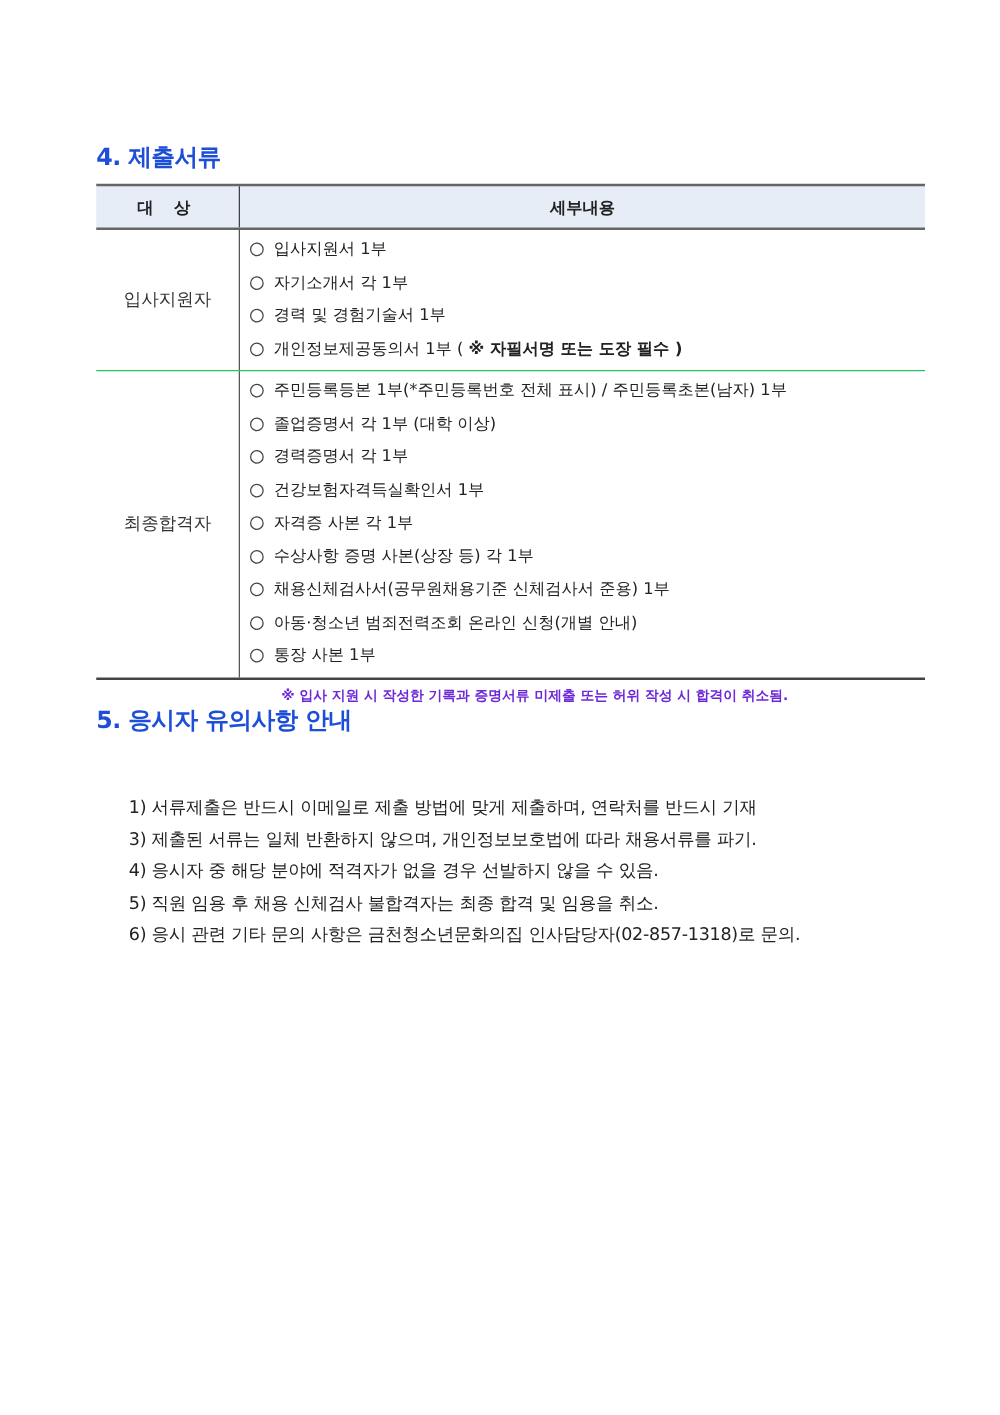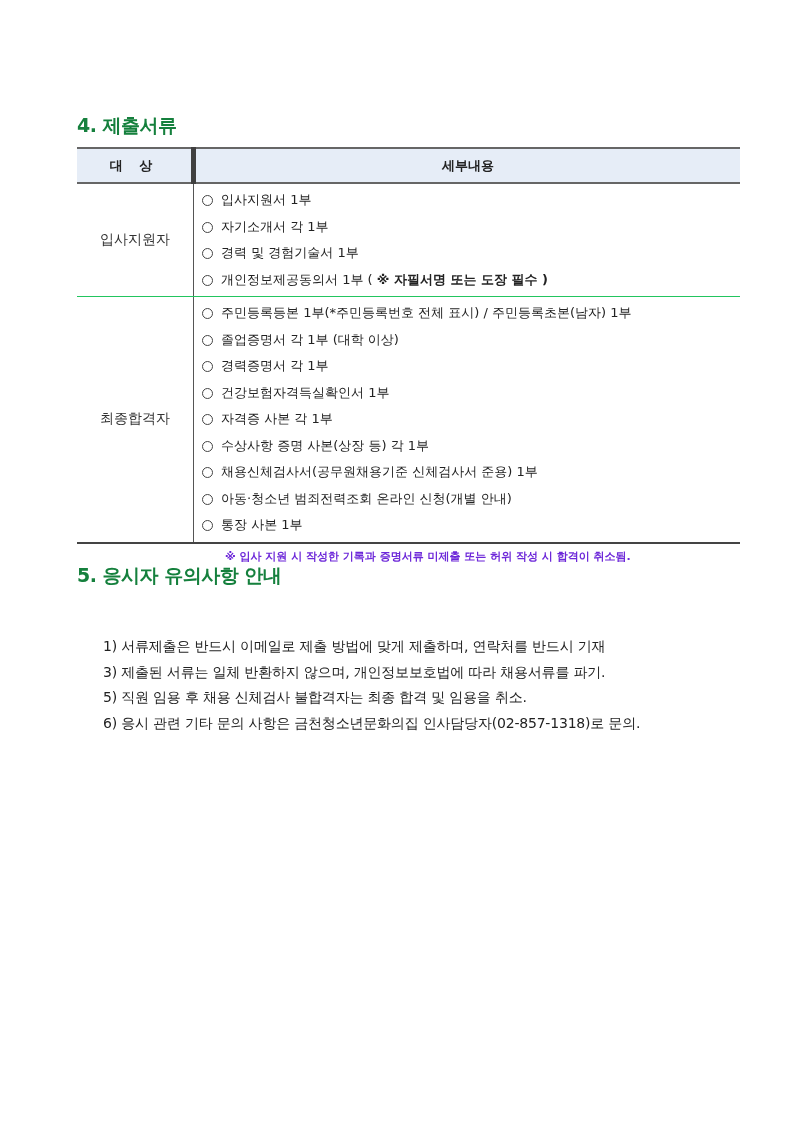--- a/index.html
+++ b/index.html
@@ -3,38 +3,38 @@
 <meta charset="utf-8">
 <style>
   html, body { margin: 0; padding: 0; background: #ffffff; }
   body {
     width: 800px; height: 1132px; position: relative; overflow: hidden;
     font-family: "DejaVu Sans", "Liberation Sans", sans-serif;
     color: #1a1a1a;
   }
   .section-title {
     position: absolute; left: 77px;
-    font-size: 19px; font-weight: bold; color: #15803d;
+    font-size: 19px; font-weight: bold; color: #1d4ed8;
     letter-spacing: -0.5px;
   }
   #s4-title { top: 113px; }
   #s5-title { top: 563px; }
 
   table.docs {
     position: absolute; left: 77px; top: 147px;
     width: 663px; border-collapse: collapse;
     font-size: 13px;
   }
   table.docs th {
     background: #e6edf7; height: 33px;
     font-weight: bold; font-size: 13px; color: #222;
     border-top: 2px solid #666; border-bottom: 2px solid #666;
     padding: 0;
   }
-  table.docs th.col-target { width: 114px; border-right: 5px solid #404040; letter-spacing: 6px; }
+  table.docs th.col-target { width: 114px; border-right: 1px solid #404040; letter-spacing: 6px; }
   table.docs td { padding: 0; vertical-align: middle; }
   table.docs td.target {
     width: 114px; text-align: center; border-right: 1px solid #555;
     font-size: 14px; color: #333;
   }
   table.docs tr.row-a td { border-bottom: 1px solid #22c55e; }
   table.docs tr.row-b td { border-bottom: 2px solid #444; }
   ul.items { list-style: none; margin: 0; padding: 3px 0 3px 8px; }
   ul.items li {
     height: 26.5px; line-height: 26.5px; font-size: 13px; color: #222;
@@ -99,15 +99,16 @@
   </tbody>
 </table>
 
 <div class="note">※ 입사 지원 시 작성한 기록과 증명서류 미제출 또는 허위 작성 시 합격이 취소됨.</div>
 
 <div class="section-title" id="s5-title">5. 응시자 유의사항 안내</div>
 
 <ol class="notices">
   <li>1) 서류제출은 반드시 이메일로 제출 방법에 맞게 제출하며, 연락처를 반드시 기재</li>
   <li>3) 제출된 서류는 일체 반환하지 않으며, 개인정보보호법에 따라 채용서류를 파기.</li>
+  <li>4) 응시자 중 해당 분야에 적격자가 없을 경우 선발하지 않을 수 있음.</li>
   <li>5) 직원 임용 후 채용 신체검사 불합격자는 최종 합격 및 임용을 취소.</li>
   <li>6) 응시 관련 기타 문의 사항은 금천청소년문화의집 인사담당자(02-857-1318)로 문의.</li>
 </ol>
 
 </body></html>

